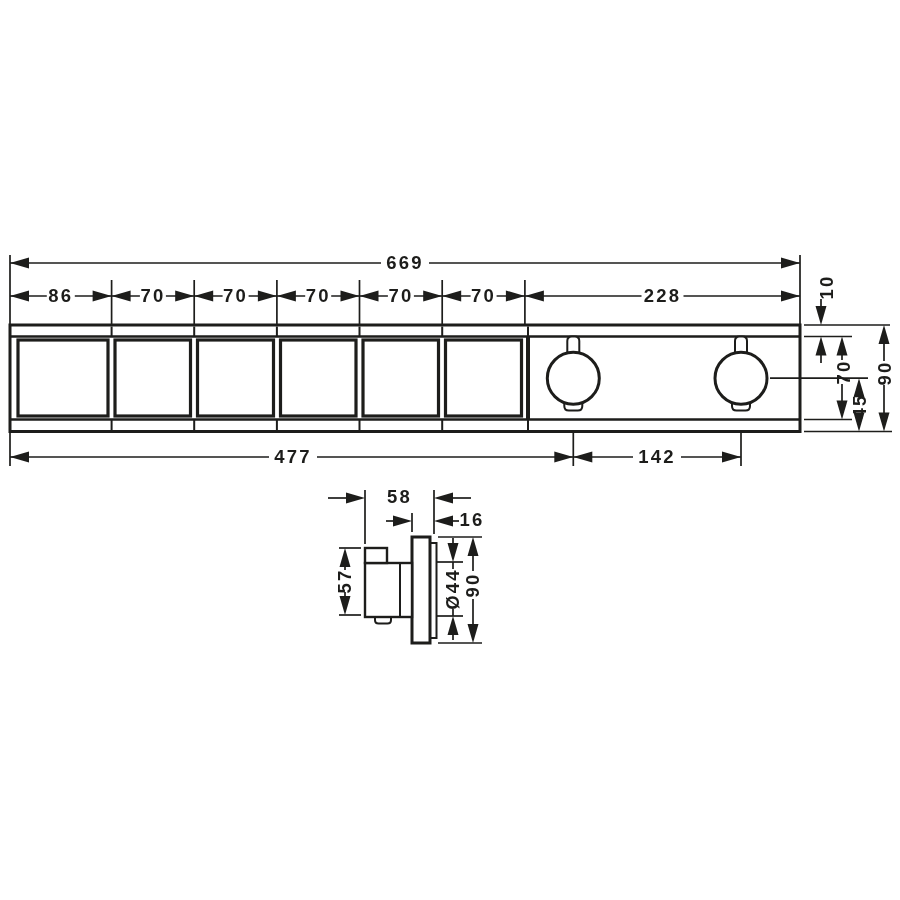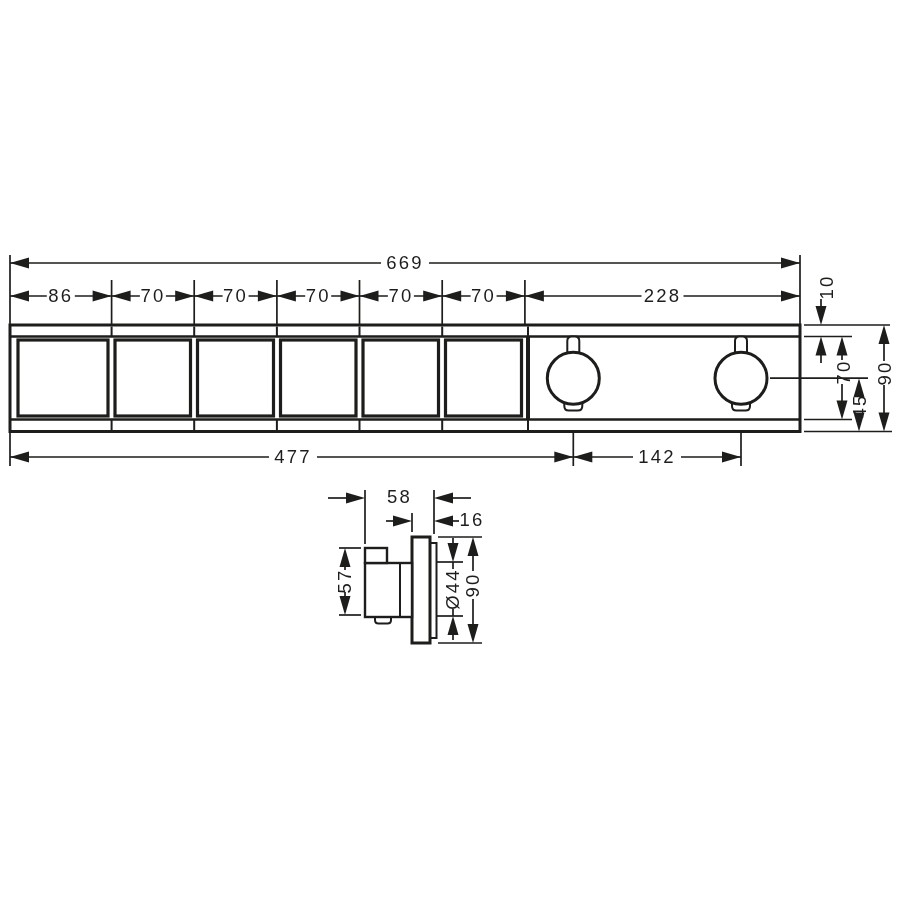--- a/index.html
+++ b/index.html
@@ -1,17 +1,17 @@
 <!DOCTYPE html>
 <html><head>
 <meta charset="utf-8">
 <style>
   html,body{margin:0;padding:0;background:#fff;}
   .canvas{position:relative;width:900px;height:900px;background:#ffffff;overflow:hidden;
-          font-family:"Liberation Sans", sans-serif;}
+          font-family:"Liberation Sans", sans-serif;font-weight:bold;}
   svg{display:block;}
   .ln{stroke:#1d1d1b;fill:none;}
   .s3{stroke-width:3;}
   .s32{stroke-width:3.2;}
   .s24{stroke-width:2.4;}
   .s2{stroke-width:2;}
   .s4{stroke-width:4;}
   .d{stroke:#1d1d1b;stroke-width:1.7;fill:none;}
   .fw{fill:#ffffff;}
   .ah{fill:#1d1d1b;stroke:none;}

